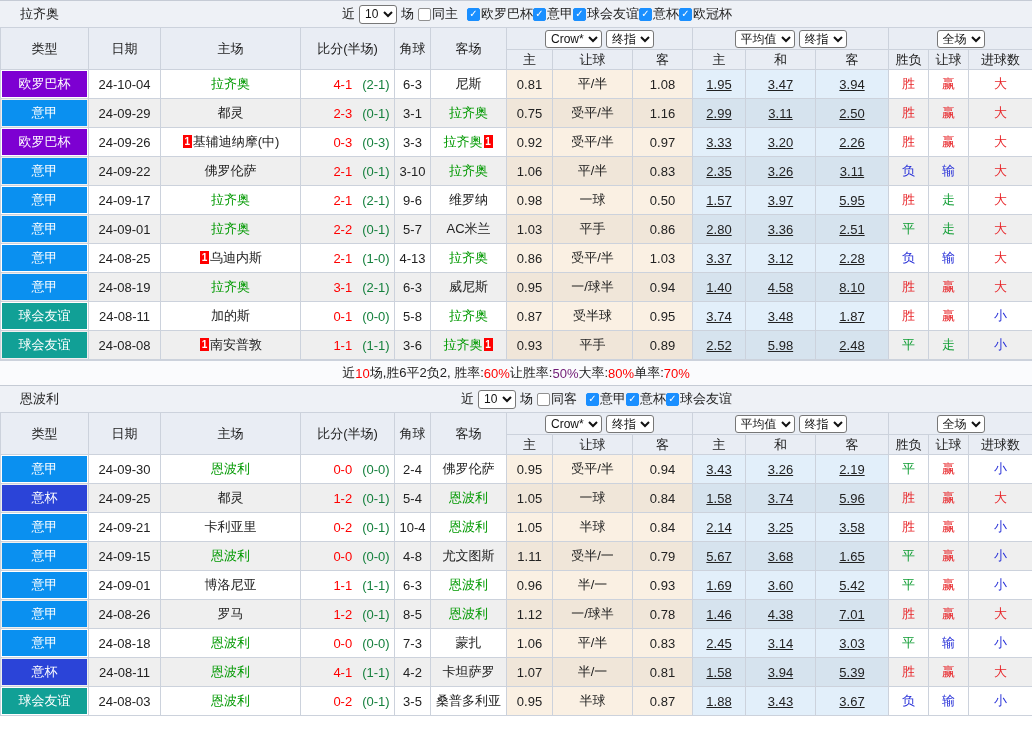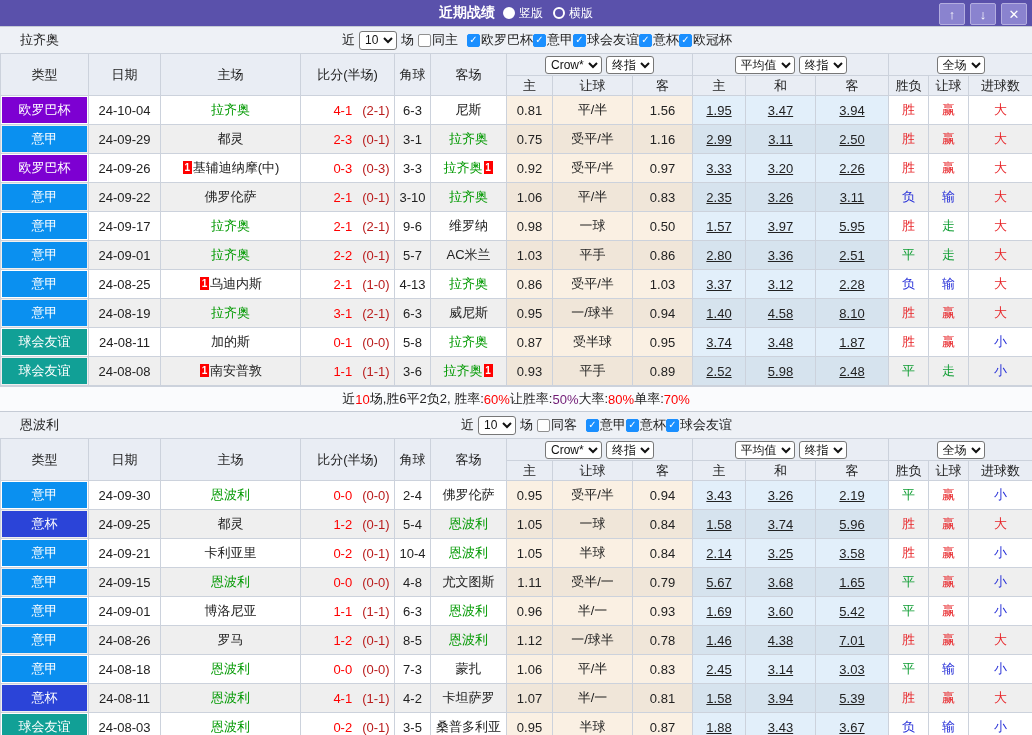--- a/index.html
+++ b/index.html
@@ -38,53 +38,33 @@
   tr.hrowB td{height:19px;}
   thead select{height:18px;margin:0 2px;}
   tbody tr{background:#fff;}
   tbody tr.alt{background:#efefef;}
   tbody td{height:26px;}
   td.c-hc{background:rgba(243,215,182,0.38);}
   td.c-avg{background:rgba(140,190,235,0.25);text-decoration:underline;}
   td.type-td{padding:1px;}
   .type-badge{height:100%;display:flex;align-items:center;justify-content:center;color:#fff;font-size:13px;}
   .sc{color:#ff0000;margin-left:28px;}
-  .half{color:#b91c1c;margin-left:10px;}
+  .half{color:#15803d;margin-left:10px;}
   .m1{display:inline-block;background:#ff0000;color:#fff;font-size:10px;font-weight:bold;line-height:13px;
       width:9px;height:13px;text-align:center;vertical-align:1px;margin:0 1px;}
 
   
   .summary{height:24px;flex:none;background:#fafbfd;border-top:1px solid #ccd2dc;display:flex;align-items:center;
            justify-content:center;font-size:13px;color:#222;}
 </style>
 </head>
 <body>
 
 <div class="app">
 
-  <div class="topbar">
-    <div class="topbar-center">
-      <span class="topbar-title">近期战绩</span>
-      <span class="radio-group">
-          <span class="radio-item">
-            <span class="radio sel"></span>
-            <span>竖版</span>
-          </span>
-          <span class="radio-item">
-            <span class="radio"></span>
-            <span>横版</span>
-          </span>
-        </span>
-    </div>
-    <div class="tb-buttons">
-      <div class="tb-btn">↑</div>
-      <div class="tb-btn">↓</div>
-      <div class="tb-btn">✕</div>
-    </div>
-  </div>
 
   <div class="filterbar">
     <span class="team-name">拉齐奥</span>
     <span class="filter-controls">
       <span>近</span>
       <select><option>10</option></select>
       <span>场</span>
       <span class="chk-item">
         <span class="chk"></span>
         <span>同主</span>
@@ -167,21 +147,21 @@
           <td class="type-td">
             <div class="type-badge" style="background: rgb(125, 0, 210);">欧罗巴杯</div>
           </td>
           <td>24-10-04</td>
           <td><span style="color: rgb(0, 153, 0);">拉齐奥</span></td>
           <td><span class="sc">4-1</span><span class="half">(2-1)</span></td>
           <td>6-3</td>
           <td><span>尼斯</span></td>
           <td class="c-hc">0.81</td>
           <td class="c-hc">平/半</td>
-          <td class="c-hc">1.56</td>
+          <td class="c-hc">1.08</td>
           <td class="c-avg">1.95</td>
           <td class="c-avg">3.47</td>
           <td class="c-avg">3.94</td>
           <td style="color: rgb(232, 38, 42);">胜</td>
           <td style="color: rgb(232, 38, 42);">赢</td>
           <td style="color: rgb(232, 38, 42);">大</td>
         </tr>
         <tr class="alt">
           <td class="type-td">
             <div class="type-badge" style="background: rgb(10, 144, 240);">意甲</div>

